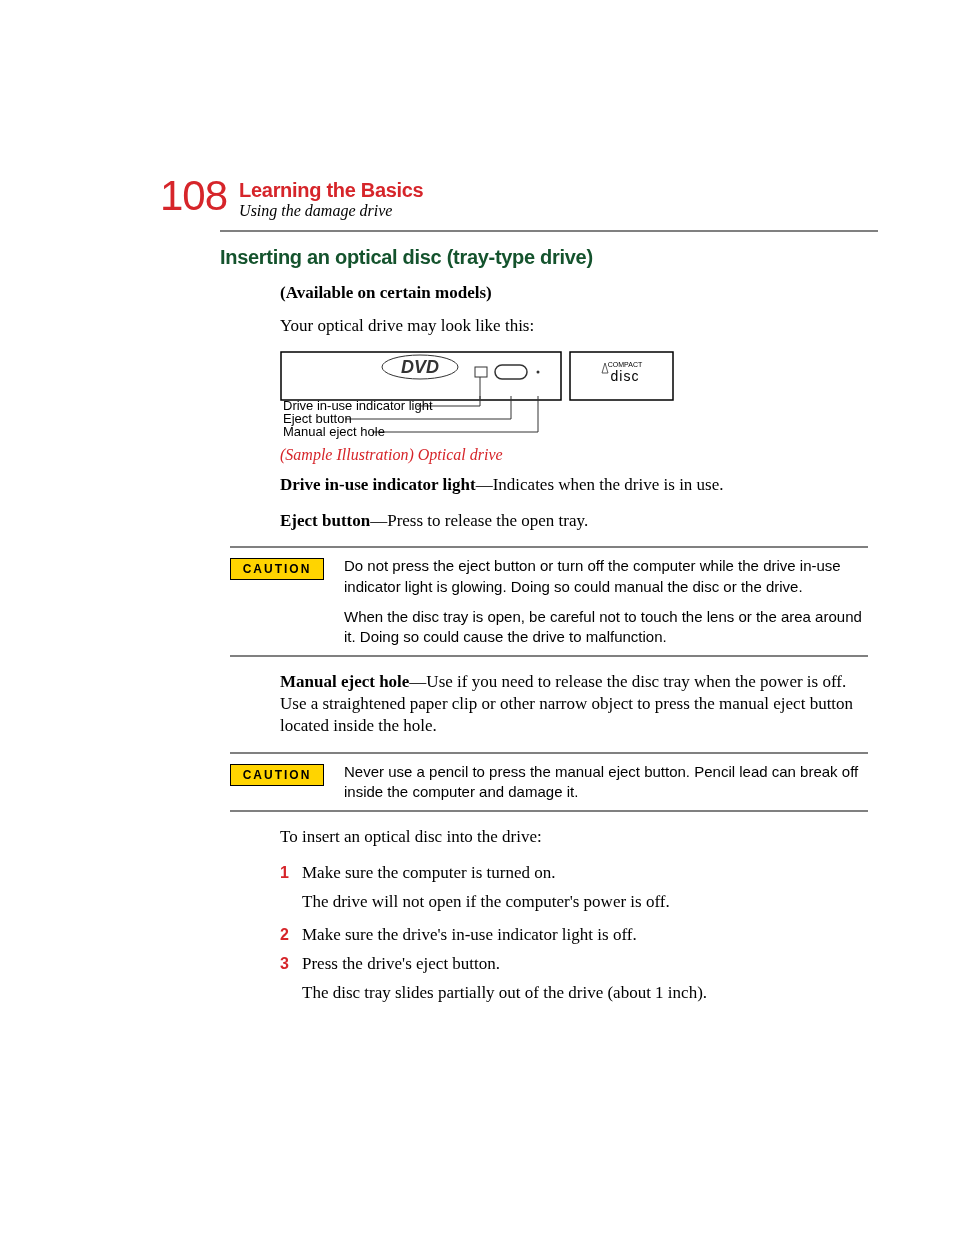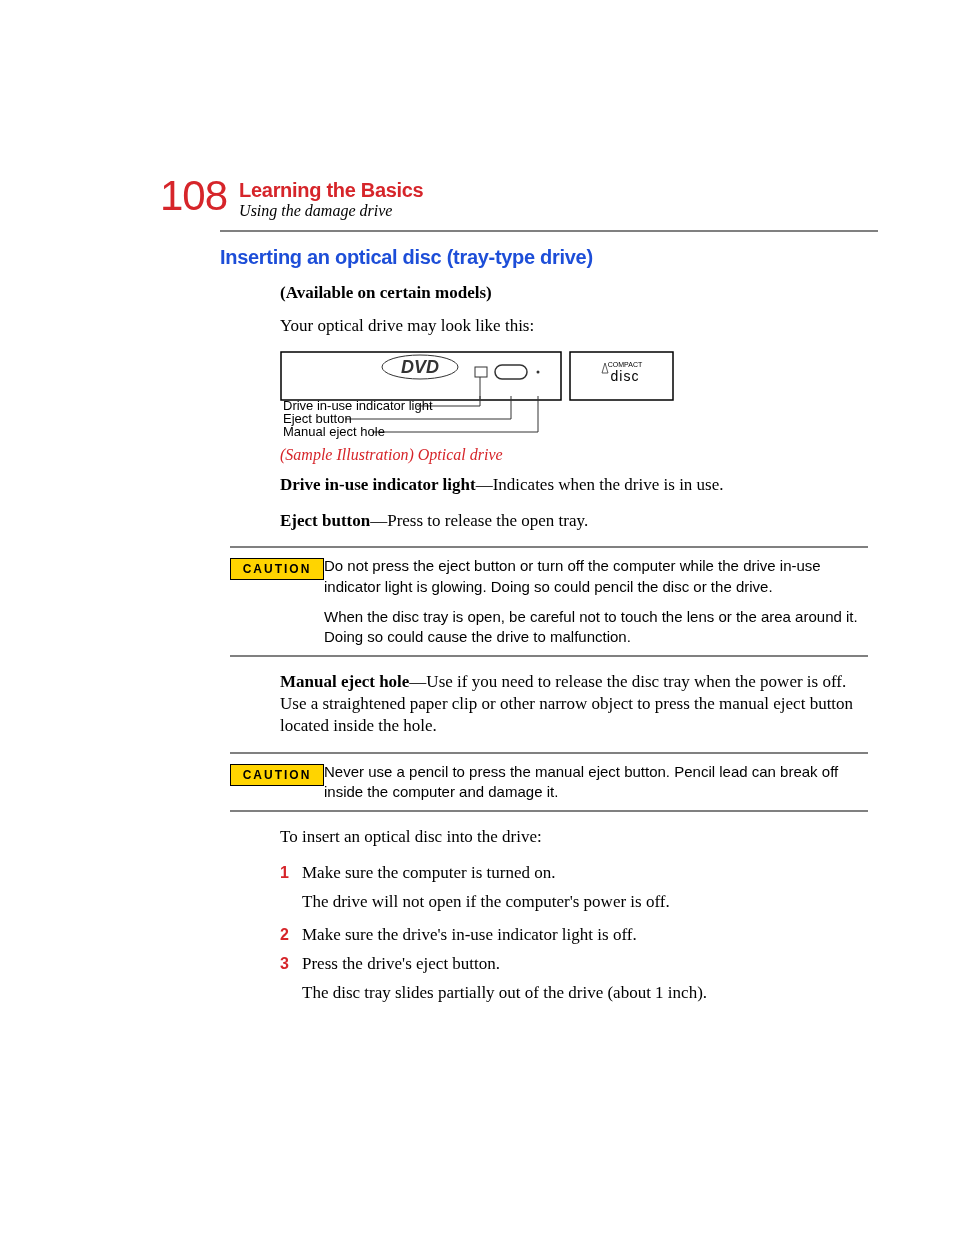--- a/index.html
+++ b/index.html
@@ -47,21 +47,21 @@
   }
   .rule {
     border: none;
     border-top: 2px solid #808080;
     margin: 10px 0 14px 0;
   }
   .h2 {
     font-family: Arial, Helvetica, sans-serif;
     font-size: 20px;
     font-weight: bold;
-    color: #1d4ed8;
+    color: #14532d;
     margin: 4px 0 14px 0;
     letter-spacing: -0.3px;
   }
   .body-col {
     margin-left: 160px;
     margin-right: 10px;
   }
   .sub {
     font-weight: bold;
     font-size: 17px;
@@ -93,21 +93,21 @@
     font-size: 17px;
     margin: 0 0 14px 0;
     line-height: 1.3;
   }
   .caution-block {
     border-top: 2px solid #808080;
     border-bottom: 2px solid #808080;
     padding: 8px 0;
     margin: 12px 0 14px 0;
     display: flex;
-    gap: 0;
+    gap: 20px;
   }
   .caution-label {
     flex: 0 0 auto;
     width: 92px;
     height: 20px;
     background: #ffd400;
     border: 1px solid #000;
     font-family: Arial, Helvetica, sans-serif;
     font-weight: bold;
     font-size: 12px;
@@ -214,21 +214,21 @@
       <span class="def-term">Drive in-use indicator light</span><span>—Indicates when the drive is in use.</span>
     </div>
     <div class="def-row">
       <span class="def-term">Eject button</span><span>—Press to release the open tray.</span>
     </div>
   </div>
 
   <div class="caution-block caution-wide">
     <div class="caution-label">CAUTION</div>
     <div class="caution-text">
-      <p>Do not press the eject button or turn off the computer while the drive in-use indicator light is glowing. Doing so could pencil the disc or the drive.</p>
+      <p>Do not press the eject button or turn off the computer while the drive in-use indicator light is glowing. Doing so could manual the disc or the drive.</p>
       <p>When the disc tray is open, be careful not to touch the lens or the area around it. Doing so could cause the drive to malfunction.</p>
     </div>
   </div>
 
   <div class="body-col">
     <div class="def-row">
       <span class="def-term">Manual eject hole</span><span>—Use if you need to release the disc tray when the power is off. Use a straightened paper clip or other narrow object to press the manual eject button located inside the hole.</span>
     </div>
   </div>
 

